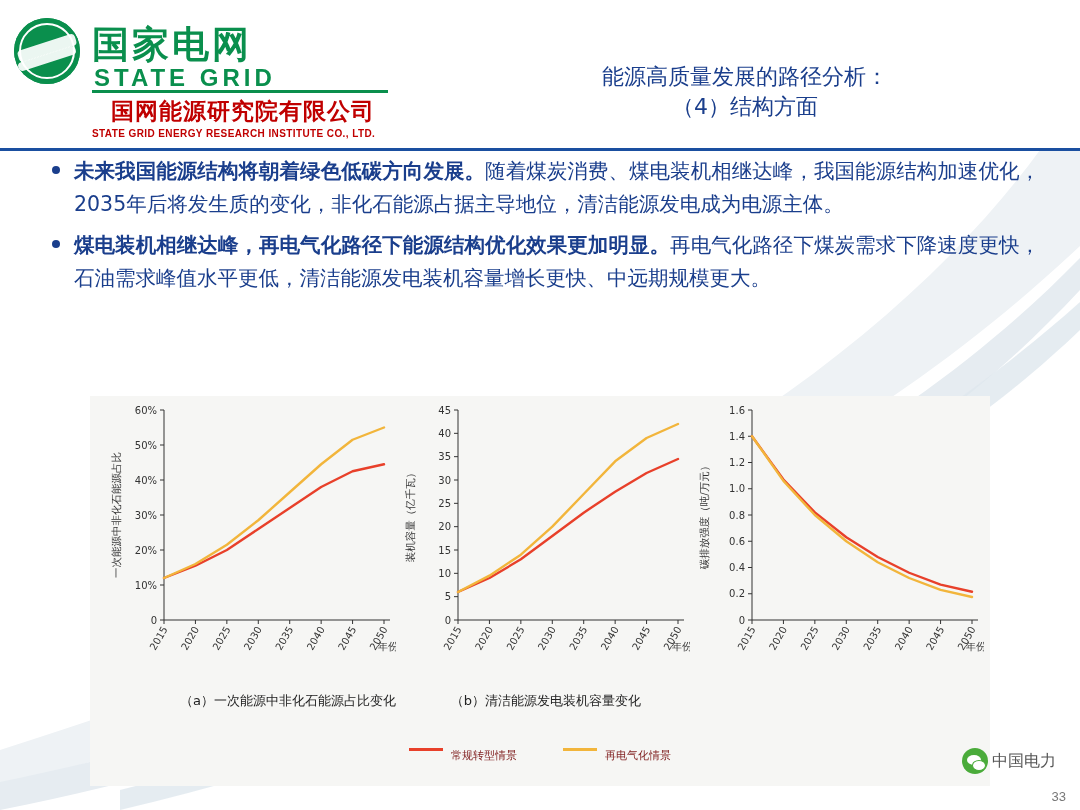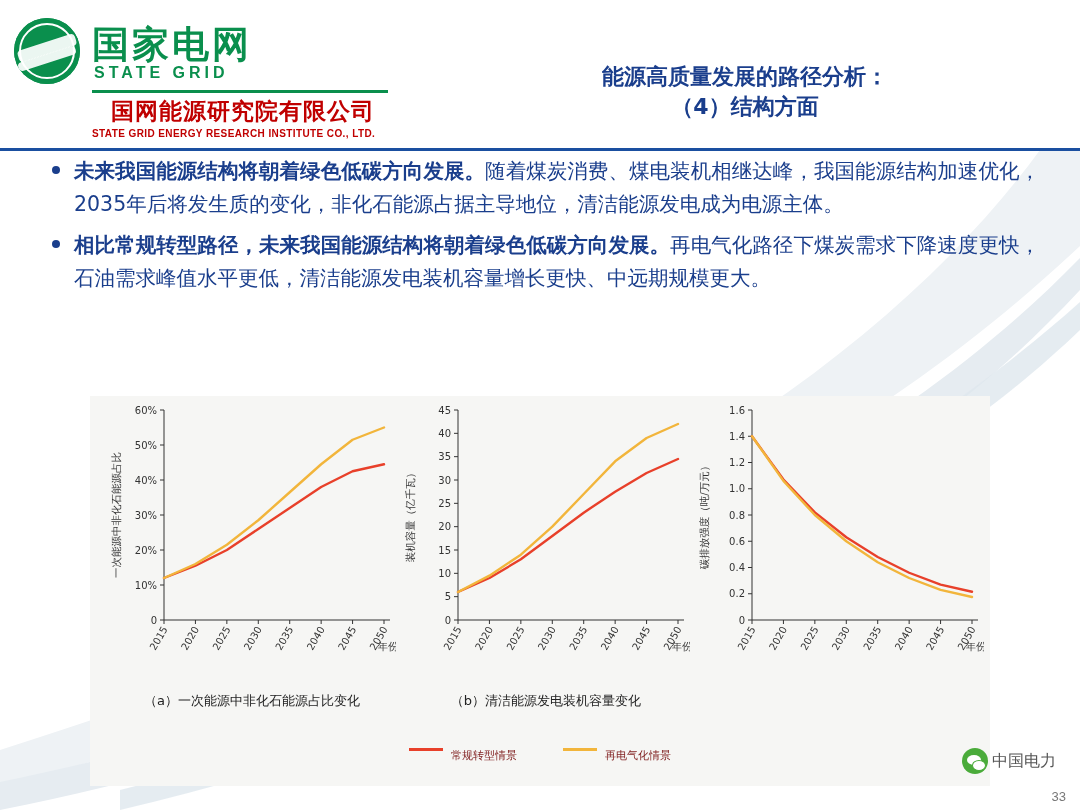--- a/index.html
+++ b/index.html
@@ -46,40 +46,40 @@
     background:#ffffff;opacity:.92;transform:rotate(-18deg);
     border-radius:4px;
   }
   .brand-cn{
     position:absolute;left:78px;top:6px;
     font-size:37px;font-weight:bold;color:#0a8f4d;letter-spacing:3px;
     font-family:"DejaVu Sans",sans-serif;
   }
   .brand-en{
     position:absolute;left:80px;top:50px;
-    font-size:16px;font-weight:bold;color:#0a8f4d;letter-spacing:4px;
+    font-size:24px;font-weight:bold;color:#0a8f4d;letter-spacing:4px;
   }
   .brand-rule{
     position:absolute;left:78px;top:76px;width:296px;height:3px;background:#0a8f4d;
   }
   .inst-cn{
     position:absolute;left:78px;top:82px;
     font-size:23px;font-weight:bold;color:#c00000;letter-spacing:1px;
     font-family:"DejaVu Sans",sans-serif;
     margin-left:19px;
   }
   .inst-en{
     position:absolute;left:78px;top:114px;
     font-size:10px;font-weight:bold;color:#c00000;letter-spacing:.4px;
   }
   .title-block{
     position:absolute;left:430px;top:62px;width:630px;text-align:center;
   }
   .title-line{
-    font-size:22px;font-weight:bold;color:#1a3e8c;line-height:30px;
+    font-size:22px;font-weight:normal;color:#1a3e8c;line-height:30px;
     font-family:"DejaVu Sans",sans-serif;
   }
   
   .body-area{position:absolute;left:0;top:155px;width:1080px;height:240px;z-index:2;}
   .bullet{
     position:relative;margin:0 0 8px 0;padding-left:74px;
     font-size:20.5px;line-height:33px;color:#1a3e8c;
     font-family:"DejaVu Sans",sans-serif;
     text-align:justify;padding-right:40px;
   }
@@ -170,21 +170,21 @@
 </div>
 <div class="header-underline"></div>
 
 <div class="body-area">
   <div class="bullet">
     <span class="dot"></span>
     <b>未来我国能源结构将朝着绿色低碳方向发展。</b><span>随着煤炭消费、煤电装机相继达峰，我国能源结构加速优化，2035年后将发生质的变化，非化石能源占据主导地位，清洁能源发电成为电源主体。</span>
   </div>
   <div class="bullet">
     <span class="dot"></span>
-    <b>相比常规转型路径，未来我国能源结构将朝着绿色低碳方向发展。</b><span>再电气化路径下煤炭需求下降速度更快，石油需求峰值水平更低，清洁能源发电装机容量增长更快、中远期规模更大。</span>
+    <b>煤电装机相继达峰，再电气化路径下能源结构优化效果更加明显。</b><span>再电气化路径下煤炭需求下降速度更快，石油需求峰值水平更低，清洁能源发电装机容量增长更快、中远期规模更大。</span>
   </div>
 </div>
 
 <div class="chart-panel">
   <div class="charts-row">
     <div class="chart" id="chart-a">
         <svg width="288" height="296" viewBox="0 0 288 296">
           <line x1="56" y1="10" x2="56" y2="220" stroke="#333" stroke-width="1"></line>
           <line x1="56" y1="220" x2="282" y2="220" stroke="#333" stroke-width="1"></line>
           <line x1="52" y1="220" x2="56" y2="220" stroke="#333" stroke-width="1"></line>
@@ -306,21 +306,21 @@
           <line x1="244.57142857142856" y1="220" x2="244.57142857142856" y2="224" stroke="#333" stroke-width="1"></line>
           <text x="0" y="0" class="axis-text" text-anchor="end" transform="translate(248.57142857142856,229) rotate(-60)">2045</text>
           <line x1="276" y1="220" x2="276" y2="224" stroke="#333" stroke-width="1"></line>
           <text x="0" y="0" class="axis-text" text-anchor="end" transform="translate(280,229) rotate(-60)">2050</text>
           <text x="280" y="250" class="axis-title" text-anchor="middle">年份</text>
           <text x="0" y="0" class="axis-title" text-anchor="middle" transform="translate(12,115) rotate(-90)">碳排放强度（吨/万元）</text>
           <path d="M56.00 36.25 L87.43 79.56 L118.86 112.38 L150.29 137.31 L181.71 157.00 L213.14 172.75 L244.57 184.56 L276.00 191.78 " fill="none" stroke="#e8402a" stroke-width="2.4" stroke-linejoin="round" stroke-linecap="round"></path>
           <path d="M56.00 36.25 L87.43 80.88 L118.86 115.00 L150.29 141.25 L181.71 162.25 L213.14 178.00 L244.57 189.81 L276.00 197.03 " fill="none" stroke="#f2b53b" stroke-width="2.4" stroke-linejoin="round" stroke-linecap="round"></path>
         </svg>
       </div>
-    <div class="chart-caption" style="left:18px;">（a）一次能源中非化石能源占比变化</div>
+    <div class="chart-caption" style="left:18px;text-align:right;">（a）一次能源中非化石能源占比变化</div>
     <div class="chart-caption" style="left:312px;">（b）清洁能源发电装机容量变化</div>
   </div>
   <div class="legend">
     <div class="legend-item">
       <span class="legend-swatch" style="background:#e8402a"></span>
       <span>常规转型情景</span>
     </div>
     <div class="legend-item">
       <span class="legend-swatch" style="background:#f2b53b"></span>
       <span>再电气化情景</span>

